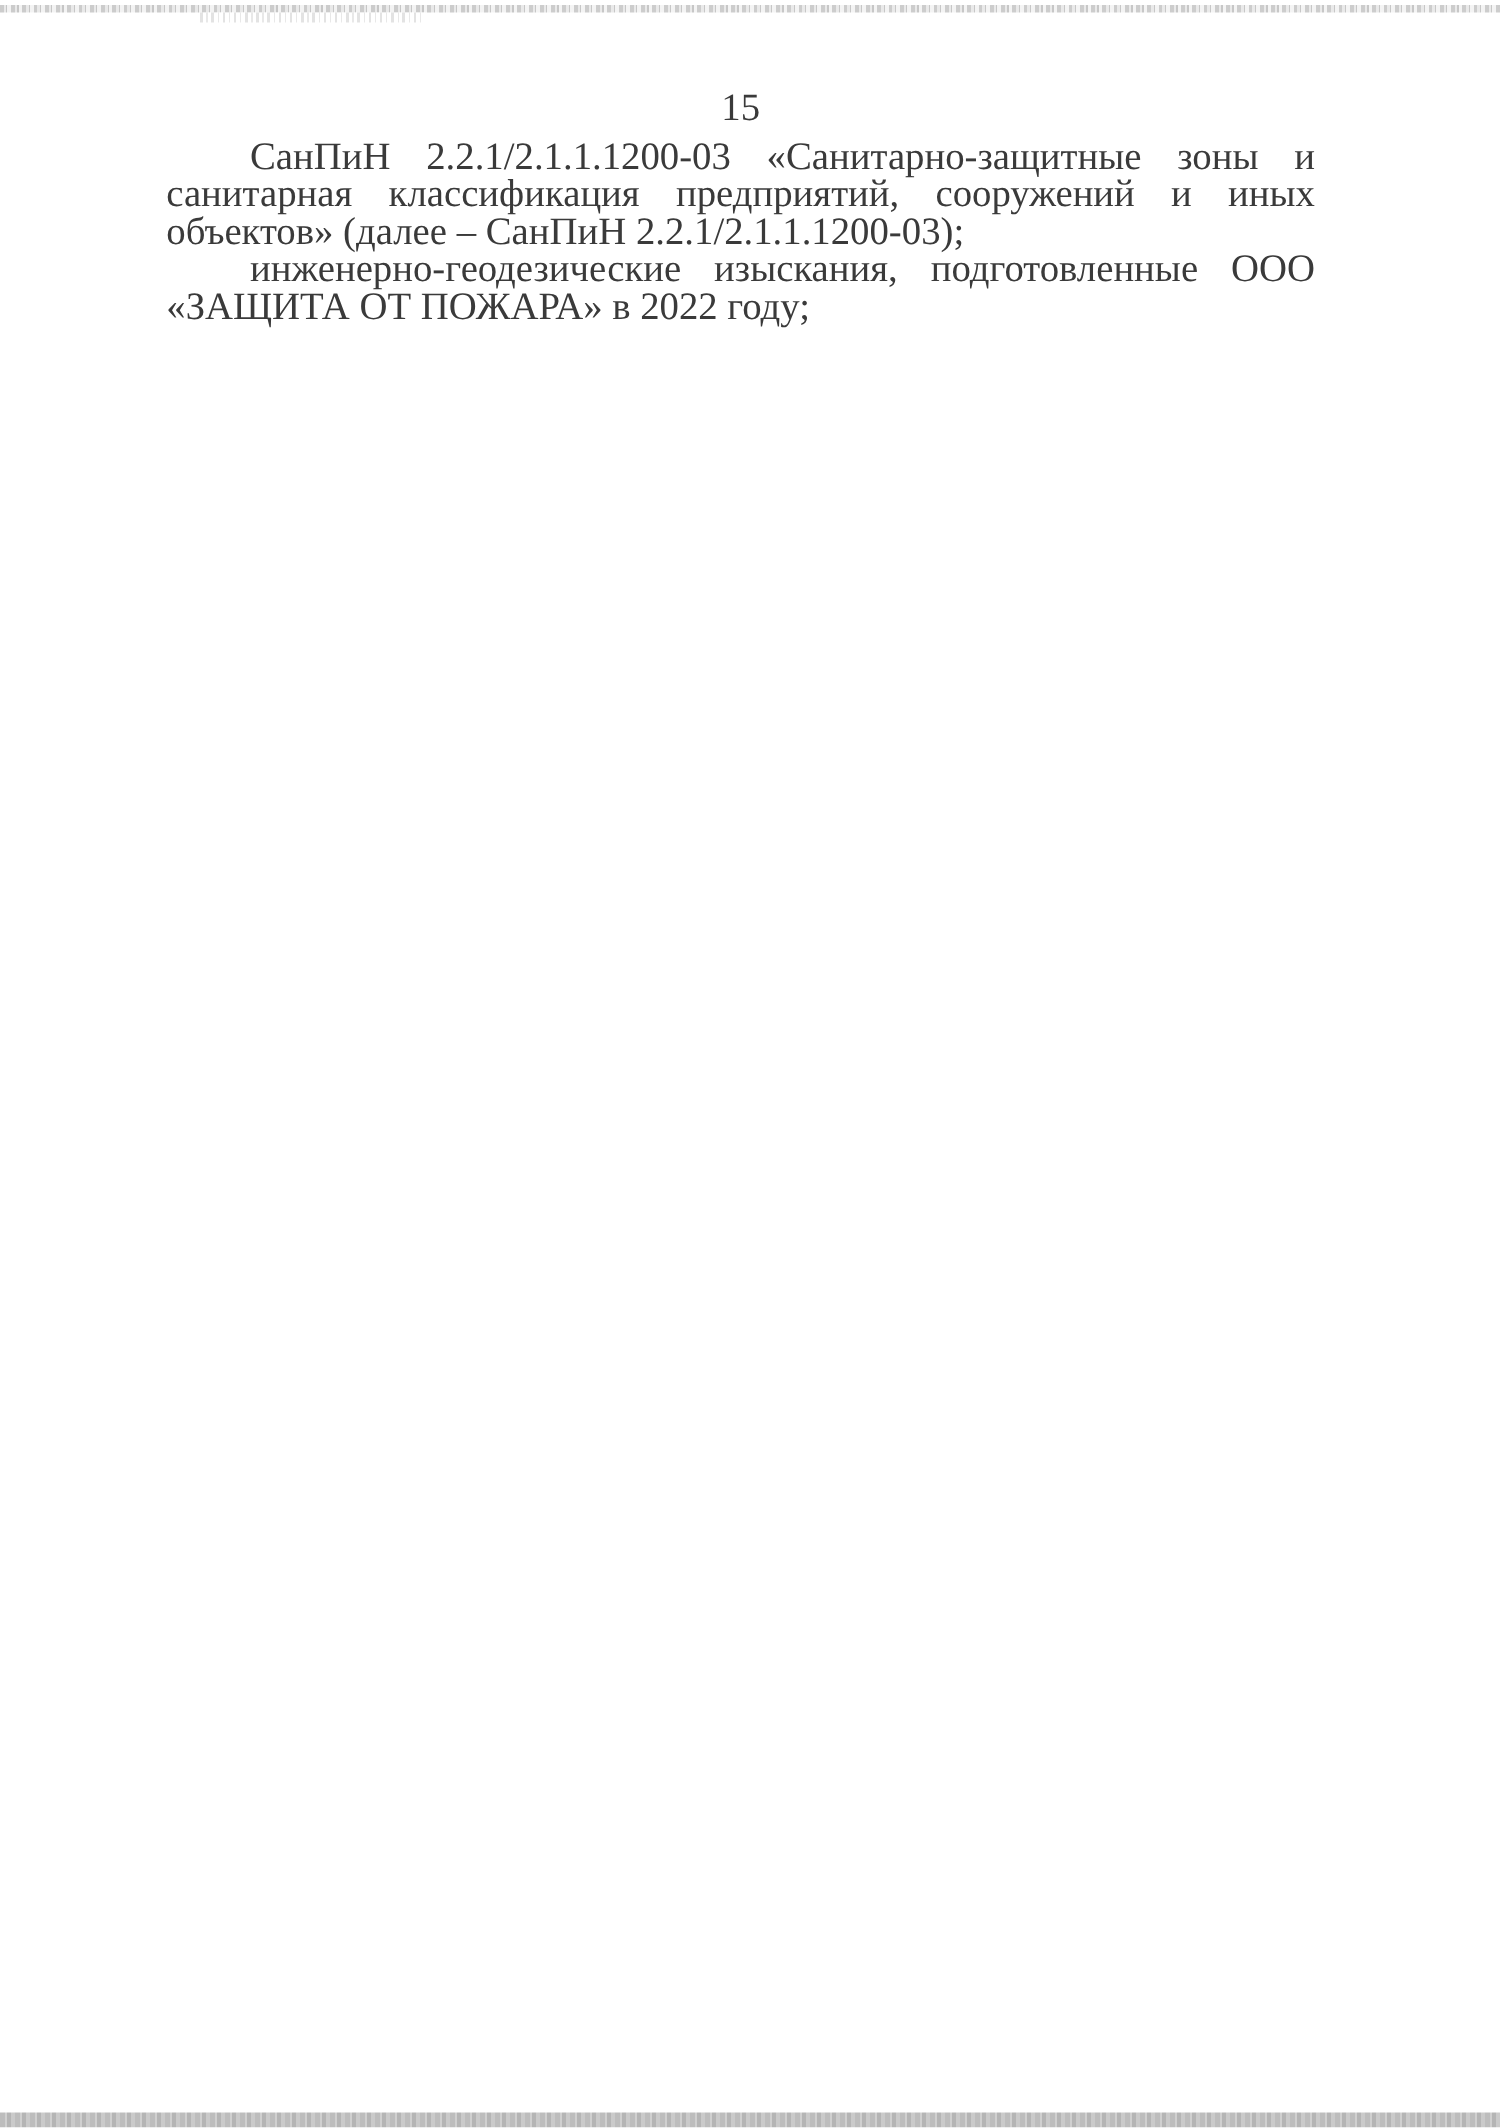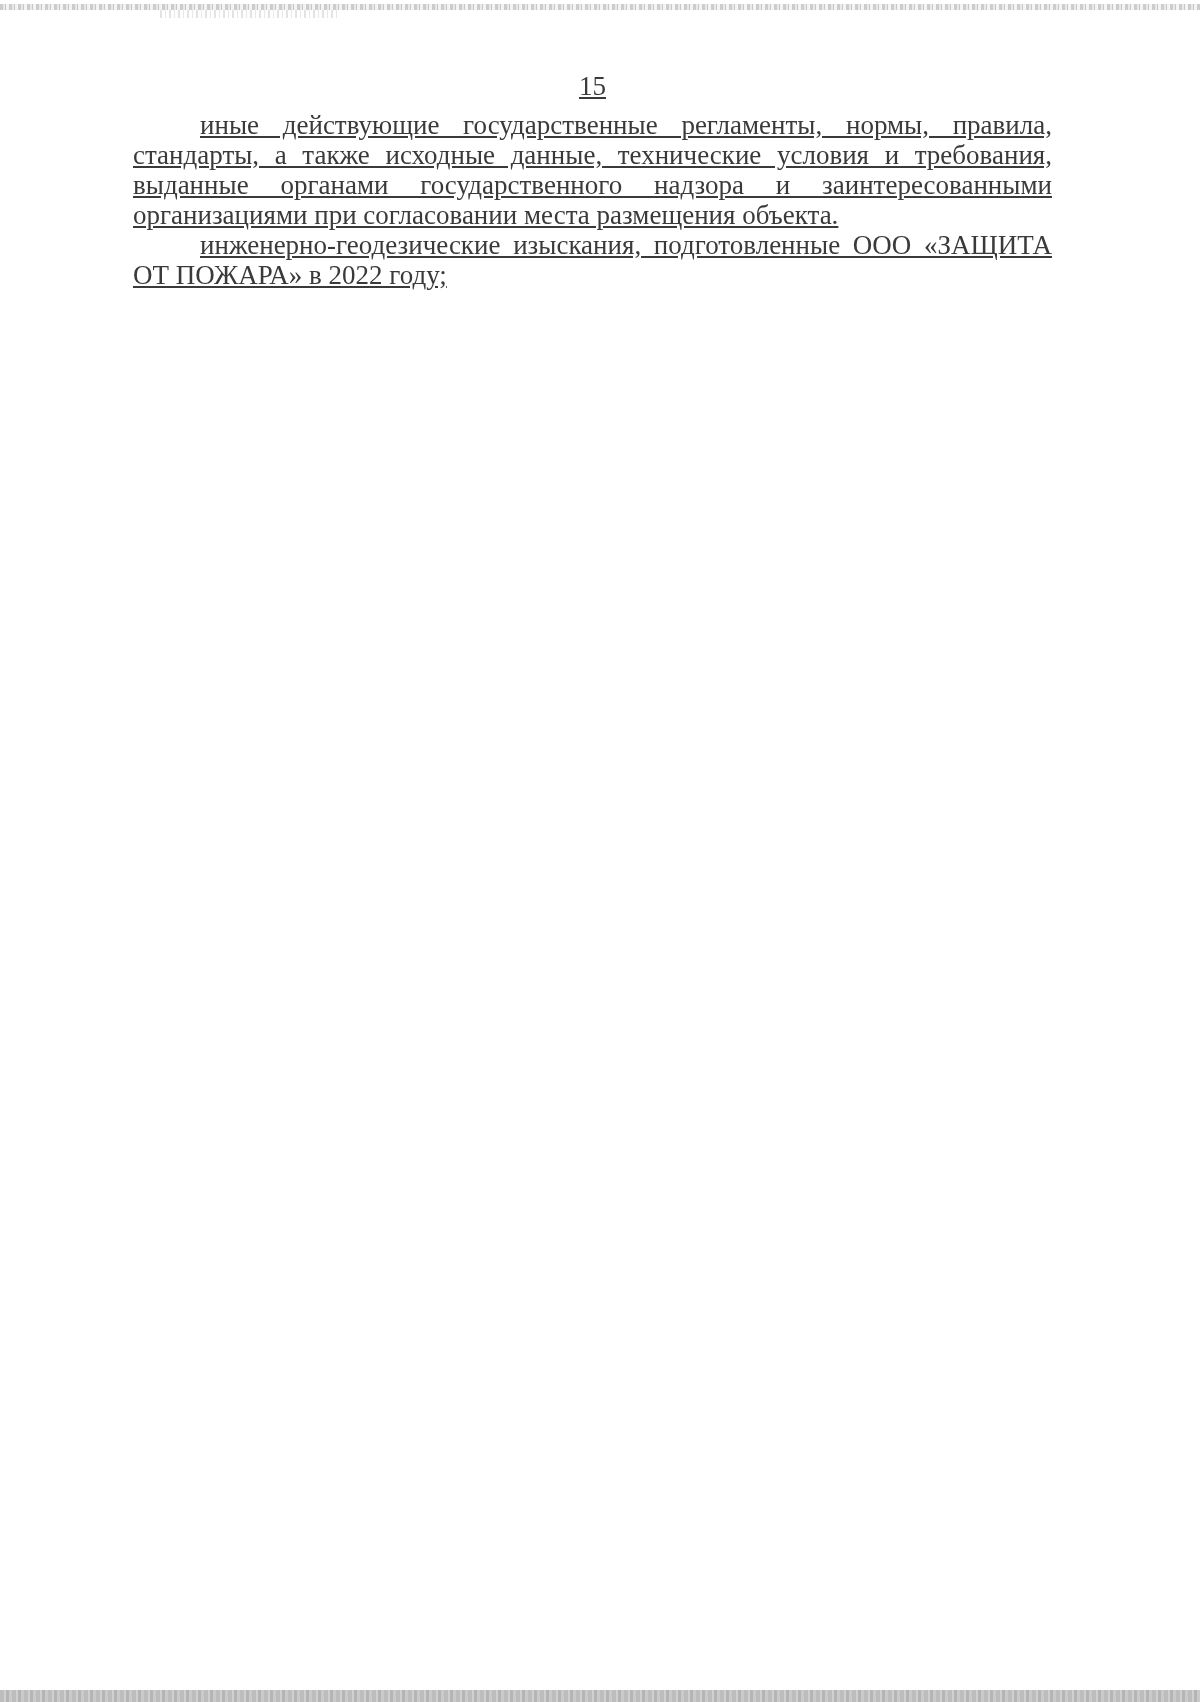--- a/index.html
+++ b/index.html
@@ -35,24 +35,23 @@
       width: 1200px; height: 12px;
       background:
         repeating-linear-gradient(90deg, #bdbdbd 0 4px, #d0d0d0 4px 6px, #b5b5b5 6px 9px, #cacaca 9px 12px);
     }
     .page {
       position: absolute;
       left: 133px;
       top: 70px;
       width: 919px;
       font-family: "Liberation Serif", "DejaVu Serif", serif;
-      font-size: 27px;
+      font-size: 31px;
       line-height: 30px;
       color: #3a3a3a;
-      text-decoration: underline;
     }
     .page-number {
       text-align: center;
       margin: 0 0 8px 0;
       height: 32px;
       line-height: 32px;
       padding-left: 0;
     }
     .para {
       margin: 0;
@@ -62,17 +61,17 @@
     }
   </style>
 </head>
 <body>
 
 <div class="scan-edge-top"></div>
 
 <div class="page">
   <div class="page-number">15</div>
 
-  <p class="para">иные действующие государственные регламенты, нормы, правила, стандарты, а также исходные данные, технические условия и требования, выданные органами государственного надзора и заинтересованными организациями при согласовании места размещения объекта.</p>
+  <p class="para">СанПиН 2.2.1/2.1.1.1200-03 «Санитарно-защитные зоны и санитарная классификация предприятий, сооружений и иных объектов» (далее – СанПиН 2.2.1/2.1.1.1200-03);</p>
   <p class="para">инженерно-геодезические изыскания, подготовленные ООО «ЗАЩИТА ОТ ПОЖАРА» в 2022 году;</p>
 </div>
 
 <div class="scan-edge-bottom"></div>
 
 </body></html>

